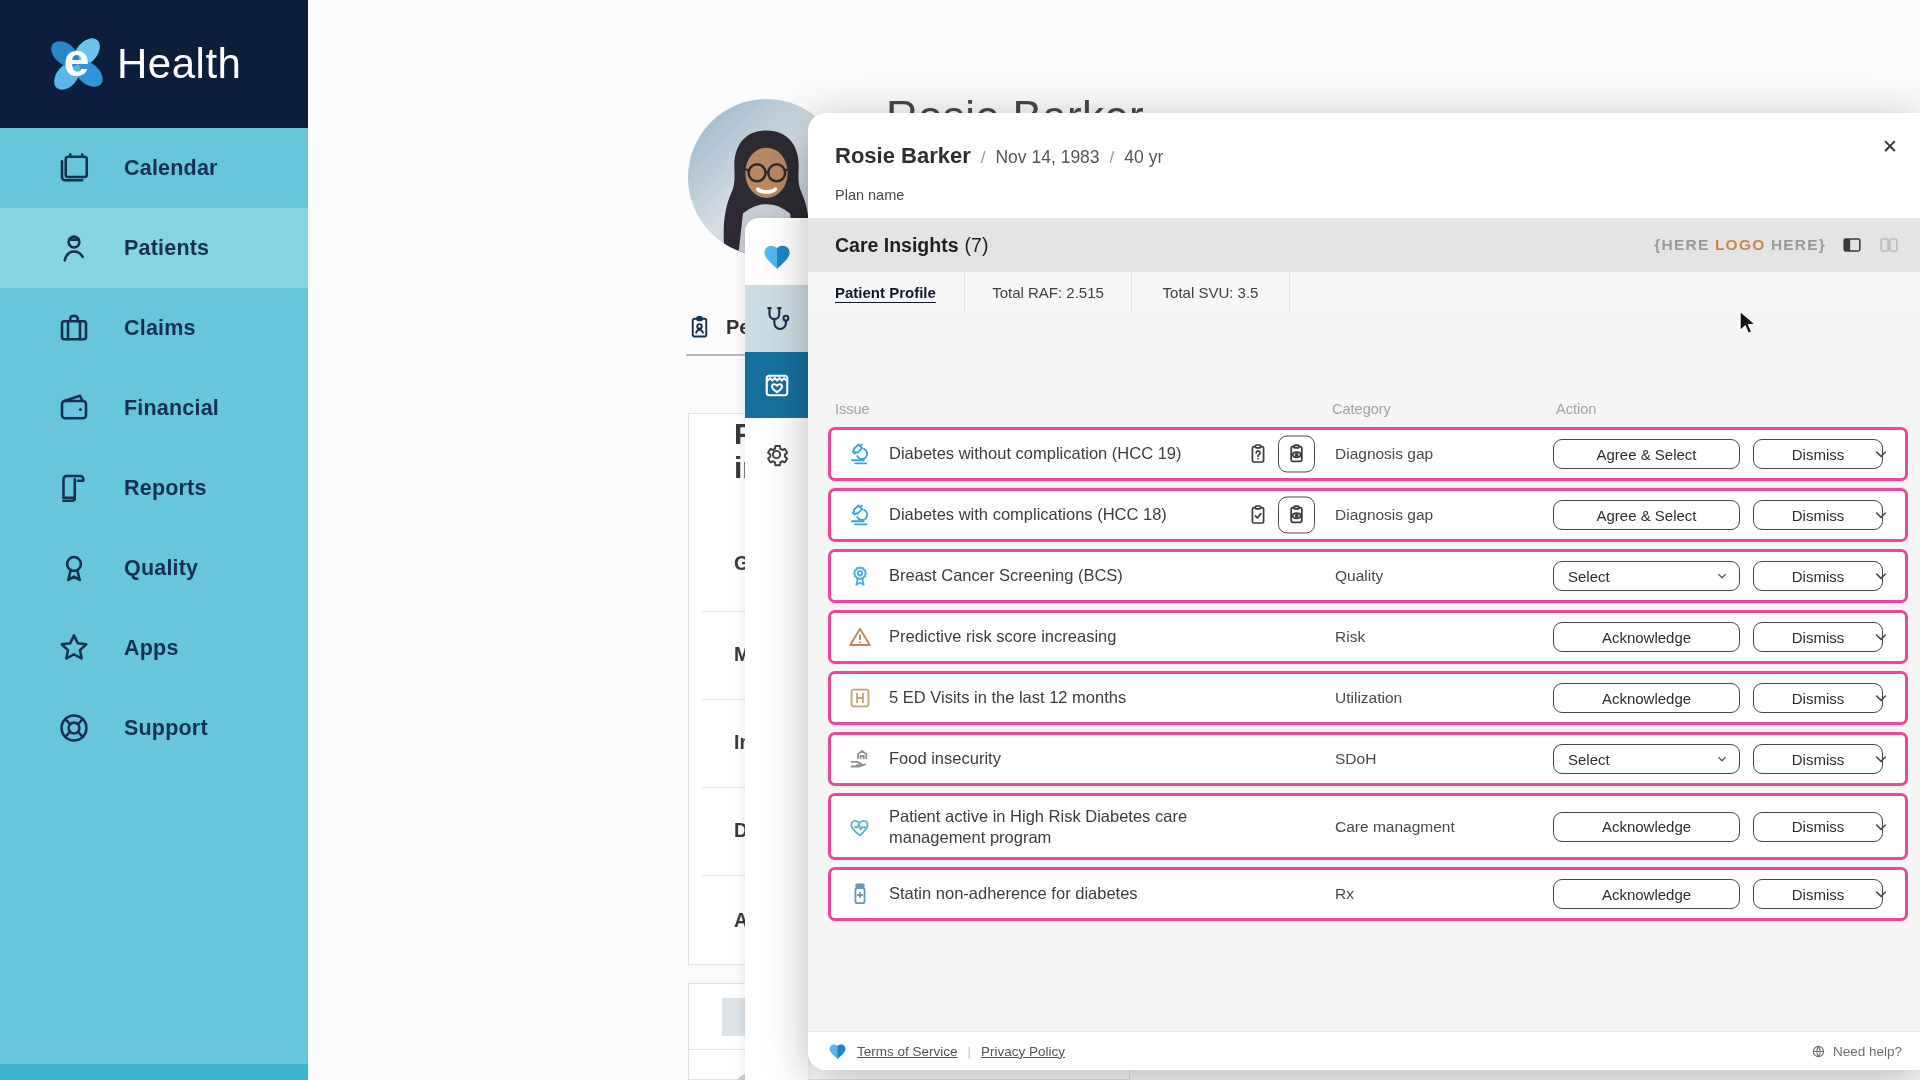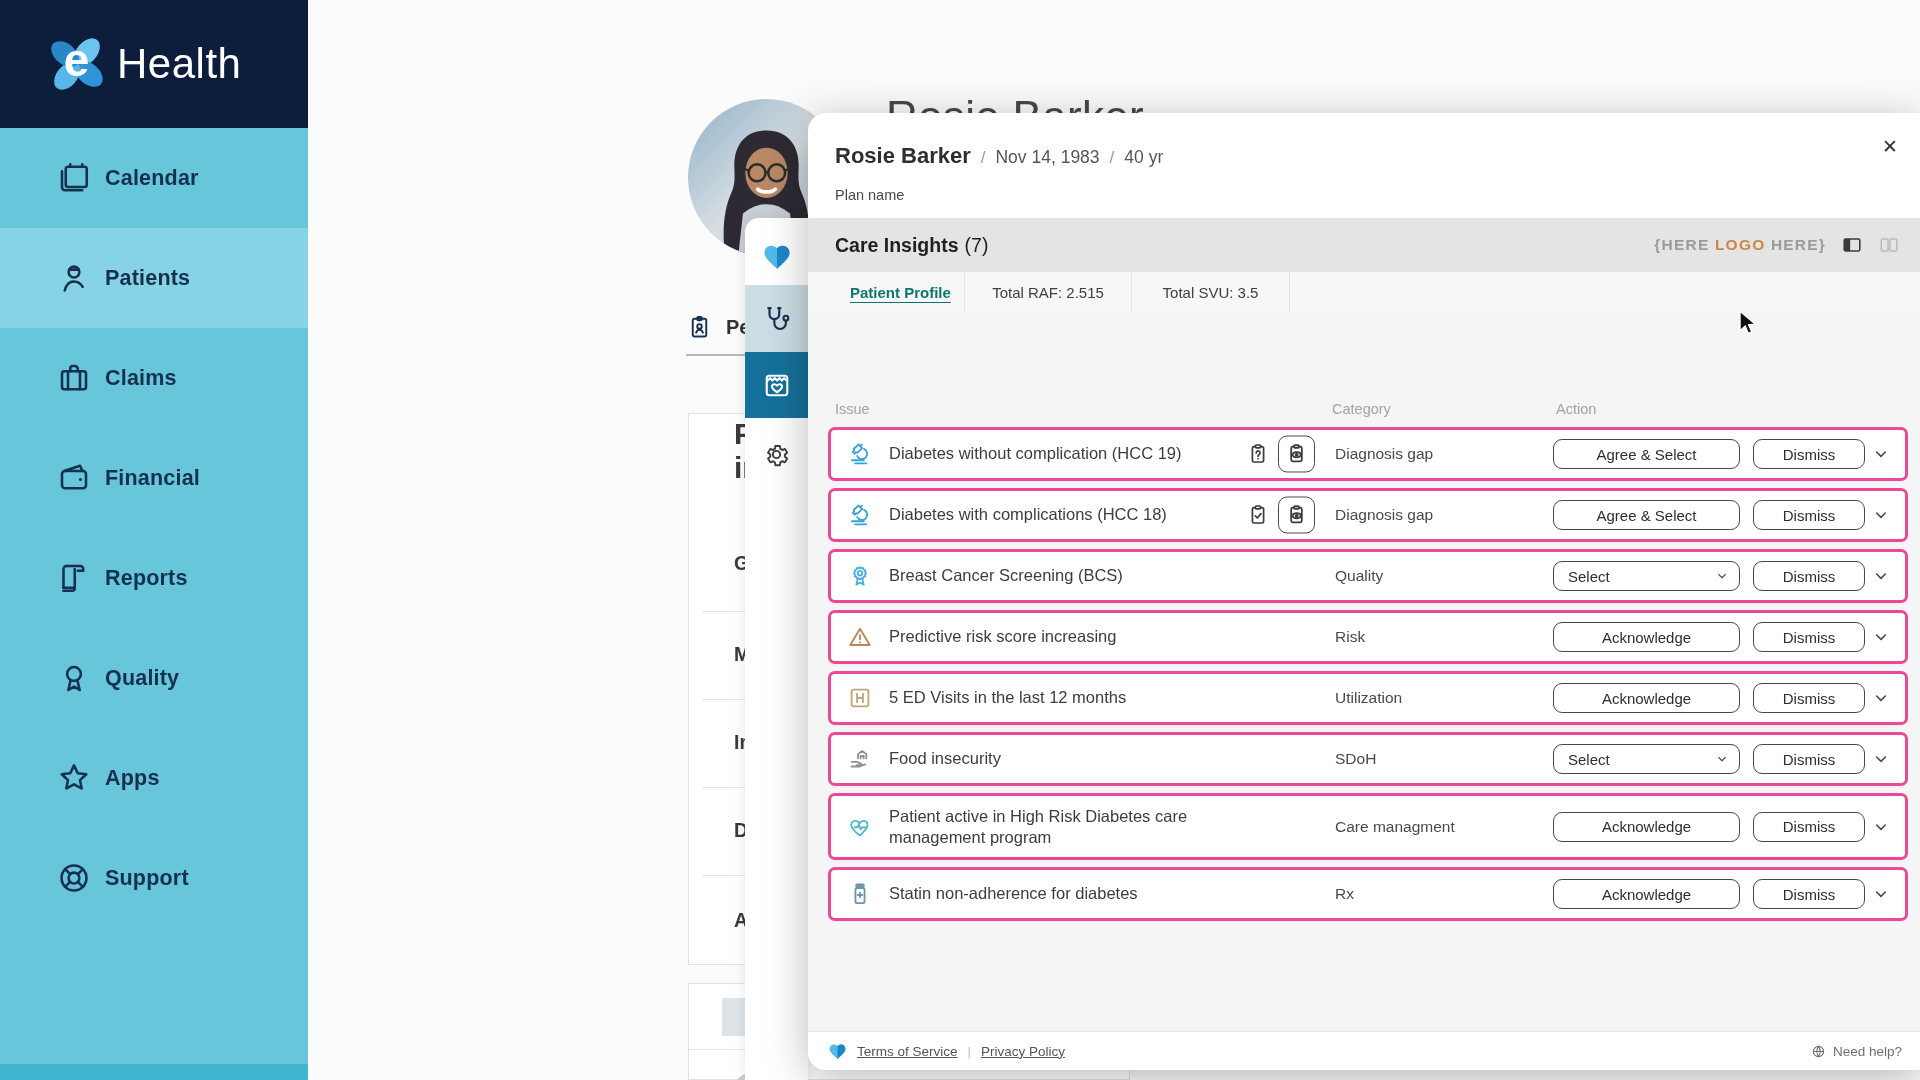--- a/index.html
+++ b/index.html
@@ -10,21 +10,21 @@
 
   
   .sidebar{position:absolute;left:0;top:0;width:308px;height:1080px;background:var(--c-sidebar,#67c6da)}
   .sidebar-header{position:absolute;left:0;top:0;width:100%;height:128px;background:var(--c-sidebar-header,#0c1e3c);
                   display:flex;align-items:center;padding-left:40px;box-sizing:border-box}
   .logo-flower{position:relative;width:74px;height:74px;flex:0 0 auto}
   .logo-flower svg{width:100%;height:100%}
   .logo-e{position:absolute;left:50%;top:50%;transform:translate(-52%,-58%);font-size:46px;font-weight:700;color:#fff}
   .logo-text{color:#fff;font-size:42px;font-weight:500;letter-spacing:.5px;margin-left:3px}
   .side-menu{position:absolute;top:128px;left:0;right:0}
-  .side-item{height:100px;display:flex;align-items:center;padding-left:56px;gap:13px;color:var(--c-navy,#16304f);cursor:pointer}
+  .side-item{height:80px;display:flex;align-items:center;padding-left:56px;gap:32px;color:var(--c-navy,#16304f);cursor:pointer}
   .side-item.active{background:var(--c-sidebar-active,#85d3e4)}
   .side-item .icn{width:36px;height:36px}
   .side-label{font-size:21.5px;font-weight:600;letter-spacing:.2px}
   .sidebar-bottom{position:absolute;bottom:0;left:0;width:100%;height:16px;background:#3fb5cf}
 
   
   .main{position:absolute;left:308px;top:0;right:0;bottom:0;background:#fbfbfb}
   .avatar{position:absolute;left:380px;top:99px;width:157px;height:157px;border-radius:50%;overflow:hidden}
   .avatar svg{width:100%;height:100%;display:block}
   .patient-name{position:absolute;left:578px;top:92px;font-size:44px;color:#474747;letter-spacing:.3px}
@@ -80,21 +80,21 @@
   .band-right{margin-left:auto;display:flex;align-items:center;gap:15px}
   .band-logo{font-size:15.5px;letter-spacing:1.2px;color:#9b9b9b;font-weight:600;white-space:nowrap}
   .band-logo .accent{color:var(--c-logo-accent,#c9884a)}
   .band-icn{width:22px;height:22px;cursor:pointer}
   .band-icn.dark{color:#3a3a3a}
   .band-icn.lite{color:#bcbcbc}
 
   .ov-tabs{position:absolute;left:0;top:159px;right:0;height:41px;background:#f7f7f7;border-bottom:1px solid #e8e8e8;display:flex}
   .ov-tab{height:100%;display:flex;align-items:center;justify-content:center;border-right:1px solid #e4e4e4;
           font-size:15px;color:#3f3f3f;box-sizing:border-box;cursor:pointer}
-  .ov-tab:nth-child(1){width:157px;justify-content:flex-start;padding-left:42px;font-weight:700;color:#0f766e;
+  .ov-tab:nth-child(1){width:157px;justify-content:flex-start;padding-left:27px;font-weight:700;color:#0f172a;
                        text-decoration:underline;text-underline-offset:4px}
   .ov-tab:nth-child(2){width:167px}
   .ov-tab:nth-child(3){width:158px}
 
   .ov-body{position:absolute;left:0;top:200px;right:0;bottom:39px;background:#f5f5f6;overflow:hidden}
   .pills{position:absolute;left:27px;top:27px;display:flex;gap:6px}
   .pill{height:33px;display:flex;align-items:center;padding:0 13px;border-radius:17px;border:1px solid #cfcfcf;
         background:#fff;font-size:13px;color:#2e2e2e;font-weight:500;white-space:nowrap;cursor:pointer;
         font-family:inherit;box-sizing:border-box}
   .pill.active{background:var(--c-pill-active,#16294d);border-color:var(--c-pill-active,#16294d);color:#fff;font-weight:700}
@@ -112,21 +112,21 @@
   .badge1{position:absolute;left:415px;top:50%;transform:translateY(-50%);width:24px;height:24px;color:#3a3a3a}
   .badge2{position:absolute;left:447px;top:50%;transform:translateY(-50%);width:37px;height:37px;border:1.5px solid #4a4a4a;
           border-radius:9px;color:#3a3a3a;display:flex;align-items:center;justify-content:center;box-sizing:border-box;cursor:pointer}
   .badge2 .icn{width:25px;height:25px}
   .row-cat{position:absolute;left:504px;top:50%;transform:translateY(-50%);font-size:15.5px;color:#4a4a4a}
   .btn{border:1.5px solid #474747;border-radius:9px;background:#fff;font-size:15px;color:#2e2e2e;font-family:inherit;
        display:flex;align-items:center;justify-content:center;cursor:pointer;box-sizing:border-box}
   .btn-main{position:absolute;left:722px;top:50%;transform:translateY(-50%);width:187px;height:30px}
   .btn-main.select{justify-content:flex-start;padding-left:14px}
   .sel-chev{position:absolute;right:11px;top:50%;transform:translateY(-50%);width:12px;height:12px;color:#555}
-  .btn-dismiss{position:absolute;left:922px;top:50%;transform:translateY(-50%);width:112px;height:30px}
+  .btn-dismiss{position:absolute;left:922px;top:50%;transform:translateY(-50%);width:130px;height:30px}
   .row-chev{position:absolute;left:1042px;top:50%;transform:translateY(-50%);width:16px;height:16px;color:#4a4a4a;cursor:pointer}
 
   .ov-foot{position:absolute;left:0;bottom:0;right:0;height:39px;background:#fff;border-top:1px solid #e7e7e7;
            border-radius:0 0 0 18px;display:flex;align-items:center;padding:0 18px 0 20px;box-sizing:border-box;gap:10px}
   .foot-heart{width:19px;height:19px}
   .foot-link{font-size:13.5px;color:#555;text-decoration:underline;cursor:pointer}
   .foot-div{color:#c0c0c0;font-size:13px}
   .foot-right{margin-left:auto;display:flex;align-items:center;gap:7px;color:#6f6f6f;font-size:13.5px}
   .globe{width:15px;height:15px;color:#6f6f6f}
 

